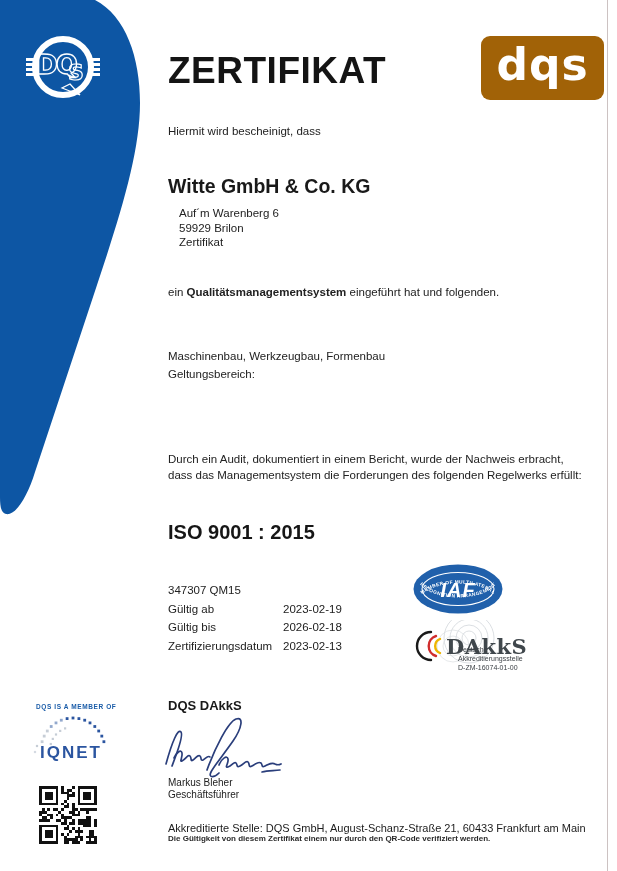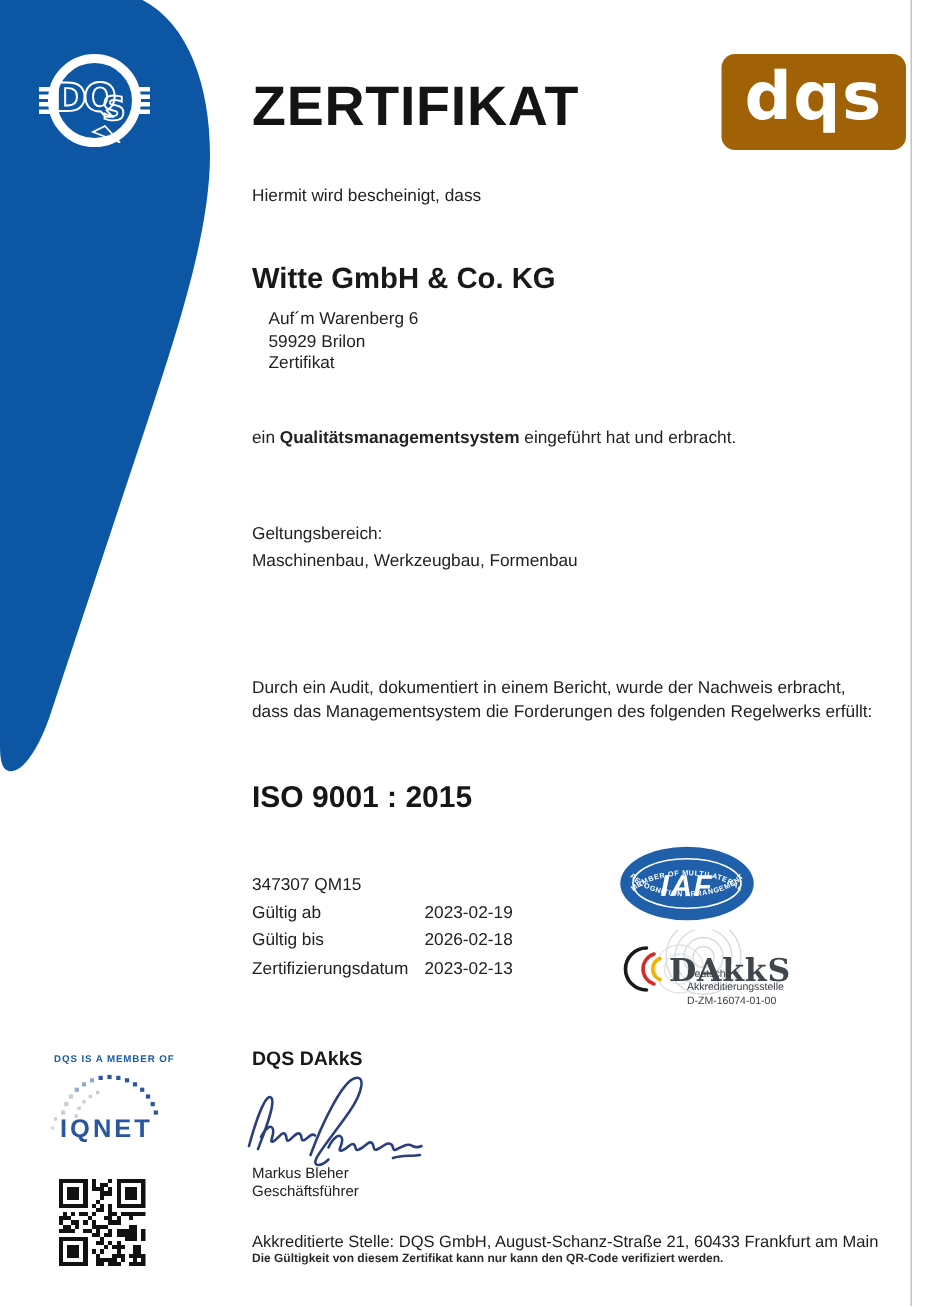--- a/index.html
+++ b/index.html
@@ -83,26 +83,26 @@
   <div class="abs intro">Hiermit wird bescheinigt, dass</div>
   <div class="abs company">Witte GmbH &amp; Co. KG</div>
 
   <div class="abs address">
     <div>Auf´m Warenberg 6</div>
     <div>59929 Brilon</div>
     <div>Zertifikat</div>
   </div>
 
   <div class="abs statement">
-    <span>ein </span><b>Qualitätsmanagementsystem</b><span> eingeführt hat und erbracht.</span>
+    <span>ein </span><b>Qualitätsmanagementsystem</b><span> eingeführt hat und folgenden.</span>
   </div>
 
   <div class="abs scope">
+    <div>Maschinenbau, Werkzeugbau, Formenbau</div>
     <div>Geltungsbereich:</div>
-    <div>Maschinenbau, Werkzeugbau, Formenbau</div>
   </div>
 
   <div class="abs audit">
     <div>Durch ein Audit, dokumentiert in einem Bericht, wurde der Nachweis erbracht,</div>
     <div>dass das Managementsystem die Forderungen des folgenden Regelwerks erfüllt:</div>
   </div>
 
   <div class="abs standard">ISO 9001 : 2015</div>
 
   <div class="abs details">
@@ -430,15 +430,15 @@
         <rect x="13" y="20" width="1" height="1" fill="#111"></rect>
         <rect x="14" y="20" width="1" height="1" fill="#111"></rect>
         <rect x="17" y="20" width="1" height="1" fill="#111"></rect>
         <rect x="18" y="20" width="1" height="1" fill="#111"></rect>
         <rect x="19" y="20" width="1" height="1" fill="#111"></rect>
         <rect x="20" y="20" width="1" height="1" fill="#111"></rect>
       </g>
   </svg>
 
   <div class="abs footer1">Akkreditierte Stelle: DQS GmbH, August-Schanz-Straße 21, 60433 Frankfurt am Main</div>
-  <div class="abs footer2">Die Gültigkeit von diesem Zertifikat kann nur kann den QR-Code verifiziert werden.</div>
+  <div class="abs footer2">Die Gültigkeit von diesem Zertifikat einem nur durch den QR-Code verifiziert werden.</div>
 
 </div>
 
 </body></html>

